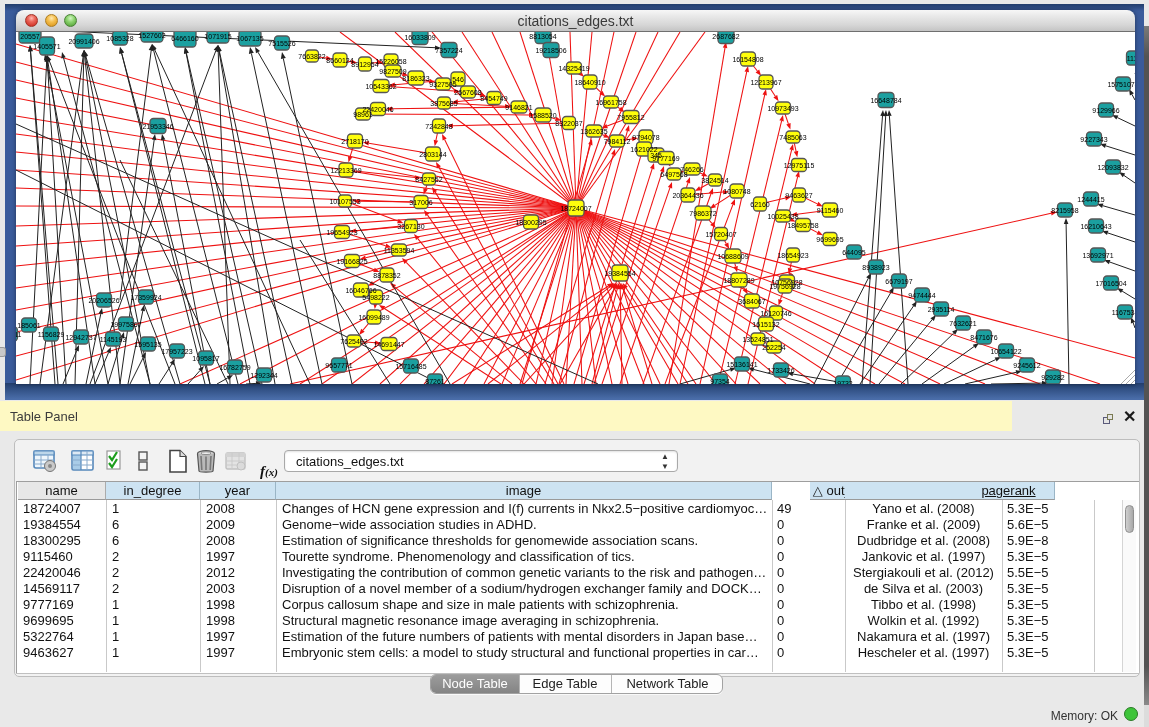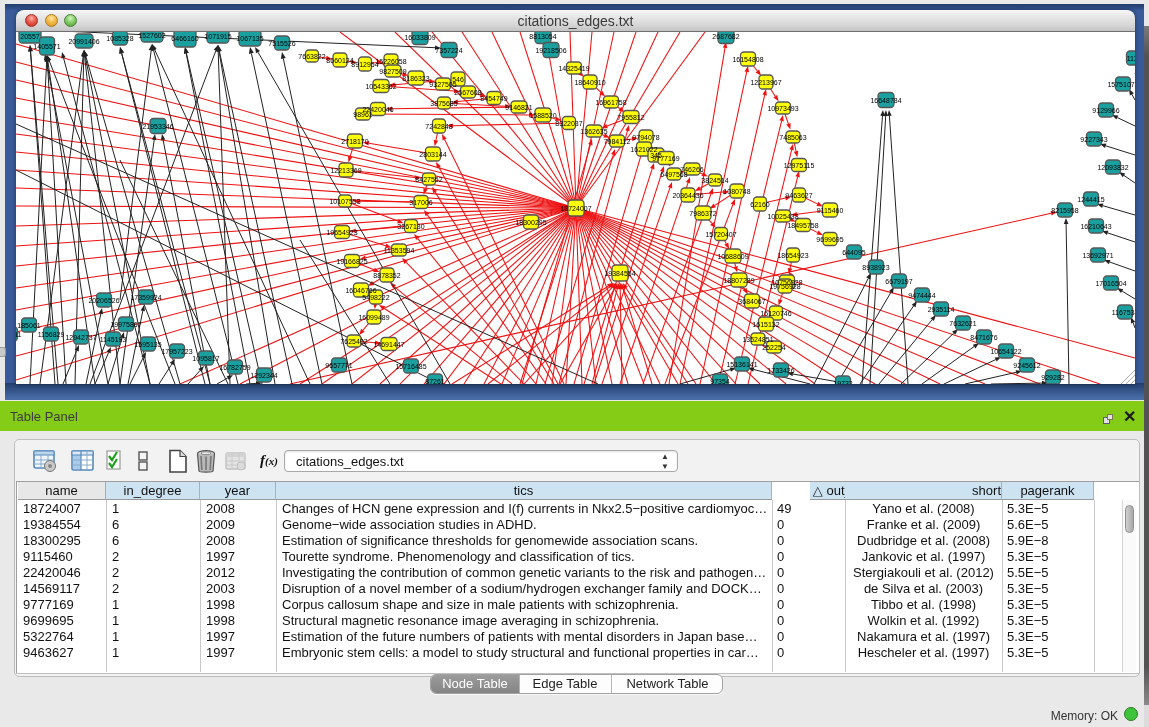--- a/index.html
+++ b/index.html
@@ -22,21 +22,21 @@
   border-bottom:1px solid #6f6f6f; }
 #title { position:absolute; width:100%; text-align:center; top:3px; font-size:14px; color:#3a3a3a; }
 .tl { position:absolute; top:4px; width:13px; height:13px; border-radius:50%; }
 #tl-r { left:9px; background:radial-gradient(circle at 50% 30%,#ffb9b2 0%,#ec6a5e 35%,#d2362a 80%); border:1px solid #a33328;}
 #tl-y { left:29px; background:radial-gradient(circle at 50% 30%,#ffe9b0 0%,#f5bf4f 40%,#dd9b22 85%); border:1px solid #ad7d22;}
 #tl-g { left:48px; background:radial-gradient(circle at 50% 30%,#d2f5c3 0%,#8cd36f 40%,#5aa73d 85%); border:1px solid #498036;}
 #graph { position:absolute; left:0px; top:22px; width:1119px; height:352px; background:#fff; overflow:hidden; }
 #graph svg { position:absolute; left:0; top:0; }
 
 #tp { position:absolute; left:0; top:400px; width:1149px; height:327px; background:#e9e9e9; }
-#tphead { position:absolute; left:0; top:1px; width:1144px; height:30px; background:#84cc16; }
+#tphead { position:absolute; left:0; top:1px; width:1012px; height:30px; background:#fef9c3; }
 #tphead .label { position:absolute; left:10px; top:8px; font-size:13px; color:#3c3c3c; }
 #floaticon { position:absolute; left:1103px; top:13px; width:11px; height:11px; }
 #floaticon .a { position:absolute; left:0px; top:3px; width:7px; height:7px; border:1.5px solid #5a5a7a; background:#e4e4e4;}
 #floaticon .b { position:absolute; left:4px; top:0px; width:6px; height:6px; border:1.5px solid #7a7a52; background:#e4e4e4;}
 #closex { position:absolute; left:1123px; top:6px; font-size:16px; font-weight:bold; color:#1a1a1a; }
 #panel { position:absolute; left:14px; top:39px; width:1126px; height:238px; background:#f2f2f2; border:1px solid #bdbdbd; border-radius:5px; }
 
 #toolbar { position:absolute; left:0; top:0; width:1124px; height:42px; }
 .ticon { position:absolute; top:9px; }
 #dropdown { position:absolute; left:269px; top:10px; width:394px; height:22px; background:#fff; border:1px solid #a9a9a9; border-radius:4px; box-shadow:inset 0 1px 2px rgba(0,0,0,0.12); }
@@ -808,35 +808,35 @@
 <div class="ticon" style="left:210px"><svg width="22" height="24" opacity="0.55">
               <rect x="1" y="4" width="19" height="16" rx="1.5" fill="#d8d8d8" stroke="#999" stroke-width="1.4"></rect>
               <rect x="1" y="4" width="19" height="4" fill="#bbb"></rect>
               <line x1="7" y1="4" x2="7" y2="20" stroke="#aaa" stroke-width="1"></line>
               <line x1="14" y1="4" x2="14" y2="20" stroke="#aaa" stroke-width="1"></line>
               <line x1="1" y1="12" x2="20" y2="12" stroke="#aaa" stroke-width="1"></line>
               <line x1="1" y1="16" x2="20" y2="16" stroke="#aaa" stroke-width="1"></line>
               <circle cx="16" cy="17" r="4" fill="#c9c9c9" stroke="#999"></circle>
             </svg></div>
 <div class="ticon" style="left:245px">
-            <div style="font-family:'Liberation Serif',serif;font-style:italic;font-weight:bold;font-size:15px;color:#111;margin-top:3px;">f<span style="font-size:11px;">(x)</span></div>
+            <div style="font-family:'Liberation Serif',serif;font-style:italic;font-weight:bold;font-size:15px;color:#111;margin-top:14px;">f<span style="font-size:11px;">(x)</span></div>
           </div>
         <div id="dropdown">
             <div class="txt">citations_edges.txt</div>
             <div class="step">▲<br>▼</div>
           </div>
       </div>
       <div id="tbl">
         <div class="hc" style="left:1px;width:88px;background:#e7e7e7;border-right:1px solid #ababab;">name</div>
 <div class="hc" style="left:89px;width:94px;">in_degree</div>
 <div class="hc" style="left:183px;width:76px;">year</div>
-<div class="hc" style="left:259px;width:496px;">tics</div>
+<div class="hc" style="left:259px;width:496px;">image</div>
 <div class="hc" style="left:755px;width:73px;margin-left:38px;">△ out_de…</div>
 <div class="hc" style="left:828px;width:157px;text-align:right;">short</div>
-<div class="hc" style="left:985px;width:92px;">pagerank</div>
+<div class="hc" style="left:946px;width:92px;text-decoration:underline;">pagerank</div>
         <div class="vline" style="left:89px"></div>
 <div class="vline" style="left:183px"></div>
 <div class="vline" style="left:259px"></div>
 <div class="vline" style="left:755px"></div>
 <div class="vline" style="left:828px"></div>
 <div class="vline" style="left:985px"></div>
 <div class="vline" style="left:1077px"></div>
         <div class="row" style="top:18px">
 <div class="c" style="left:6px;width:85px">18724007</div>
 <div class="c" style="left:95px;width:85px">1</div>

